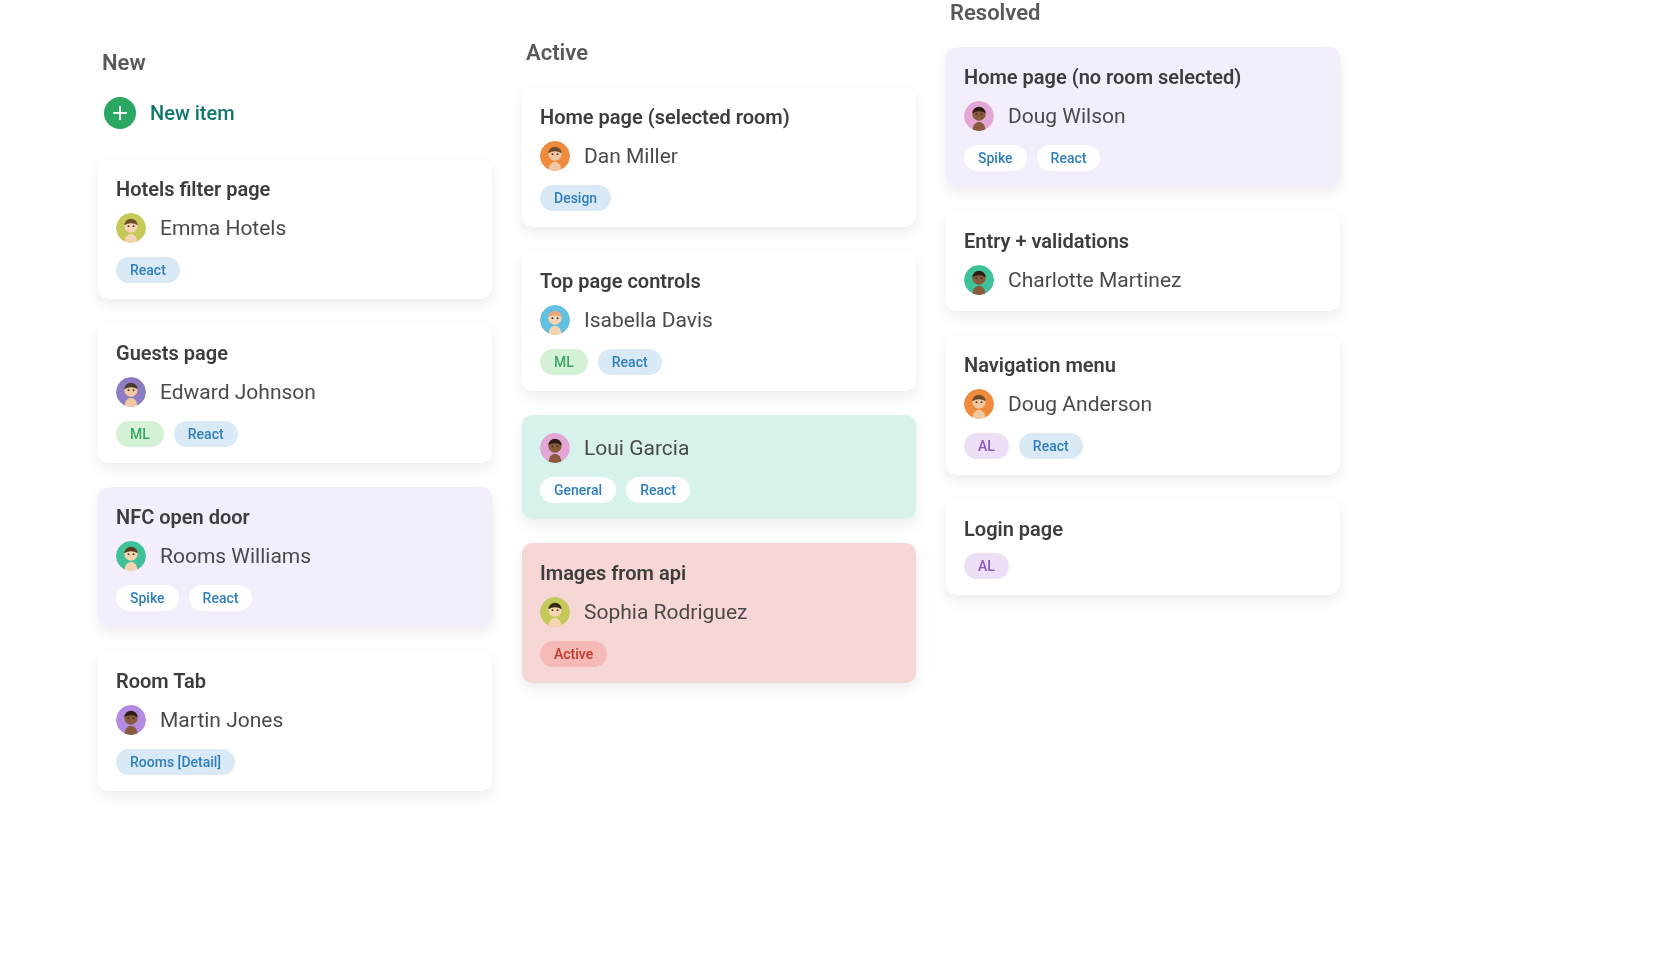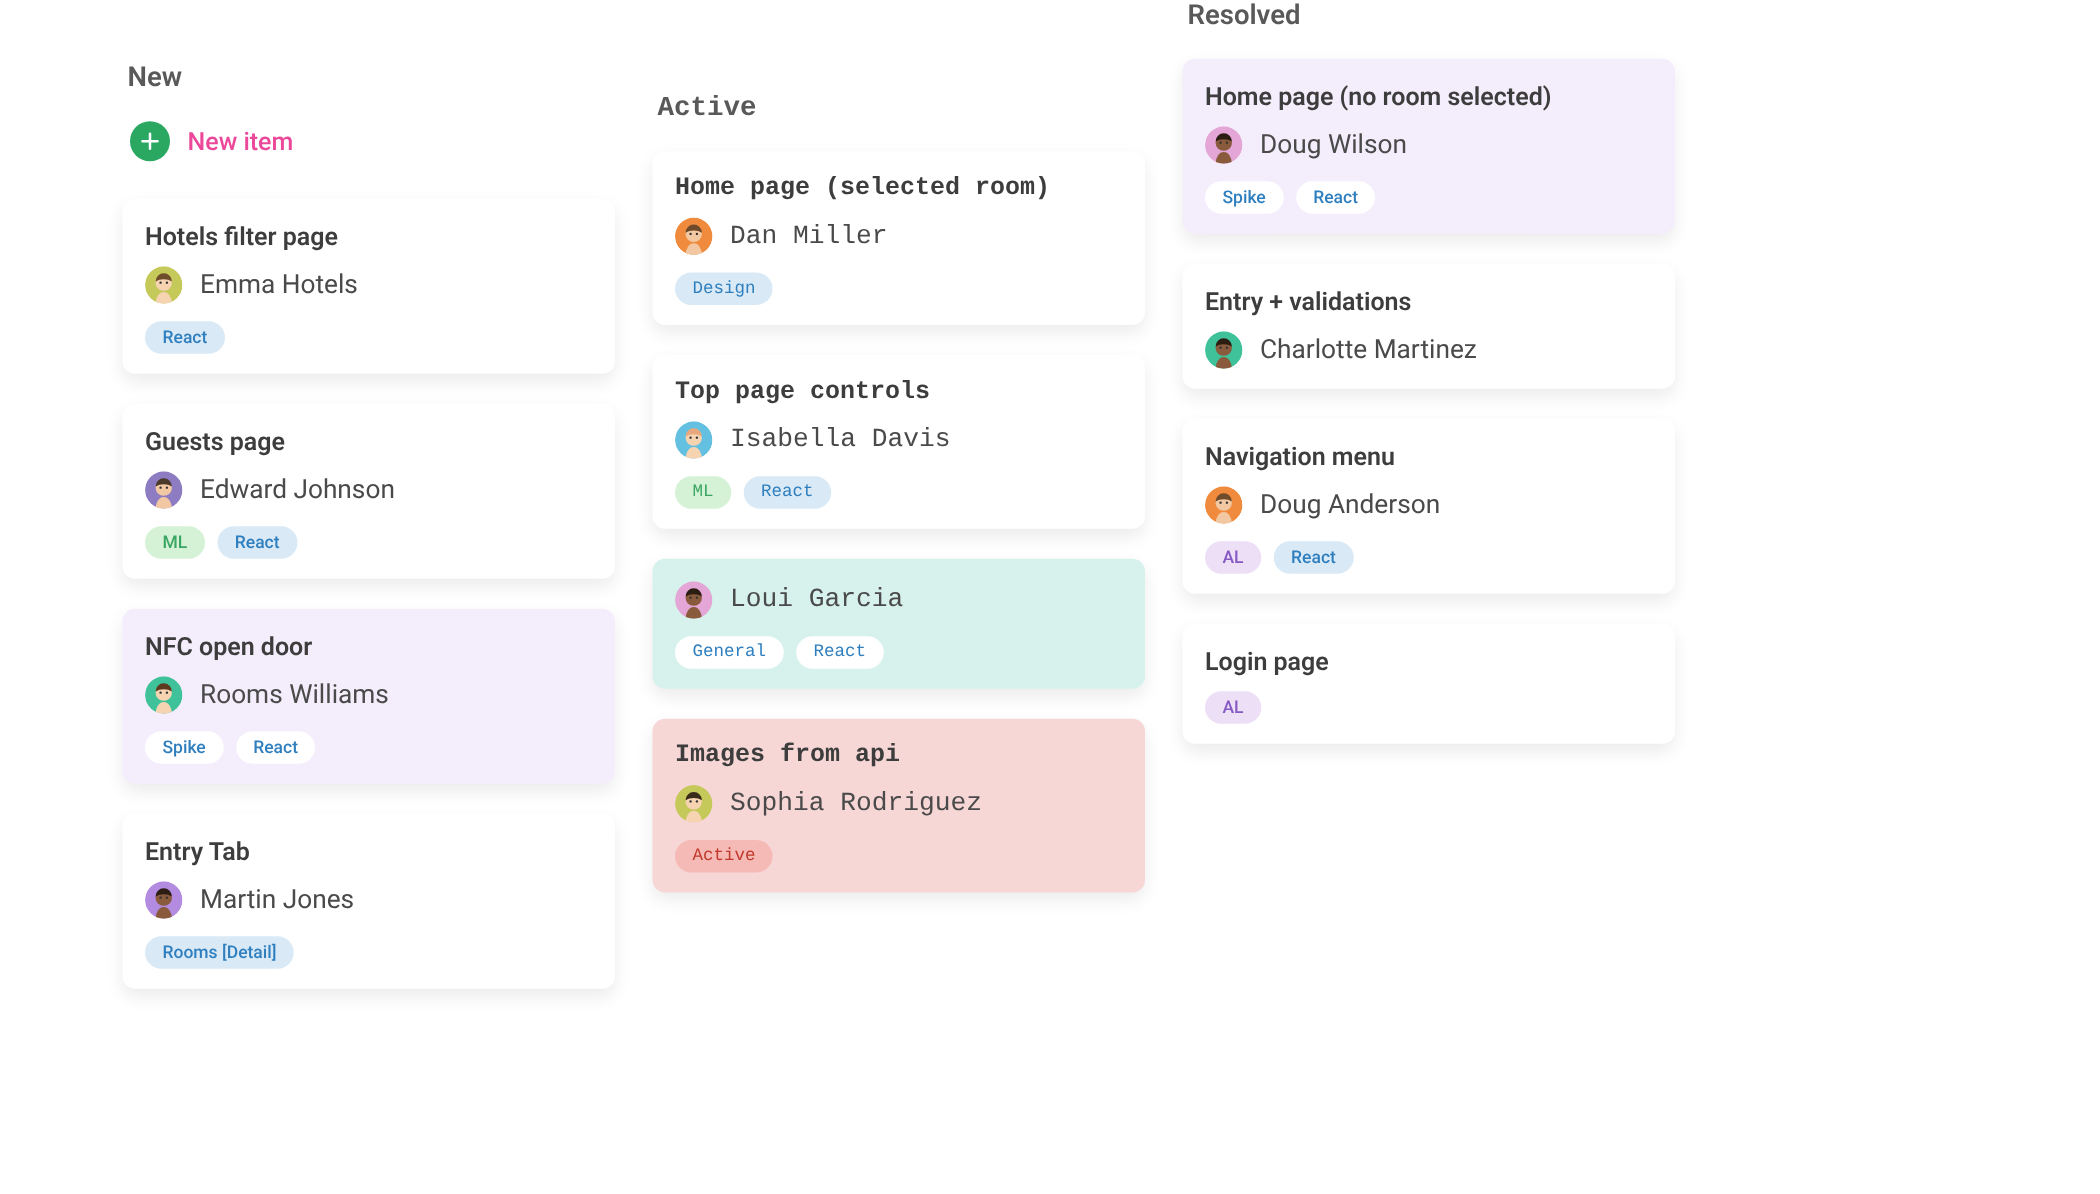--- a/index.html
+++ b/index.html
@@ -22,27 +22,27 @@
     --tag-red-txt:#c0392b;
   }
   *{box-sizing:border-box;}
   html,body{margin:0;padding:0;background:#fff;font-family:"Segoe UI",-apple-system,BlinkMacSystemFont,Roboto,Helvetica,Arial,sans-serif;color:var(--text);width:1680px;height:955px;overflow:hidden;}
   .board{display:flex;gap:30px;padding:0 98px 0 98px;align-items:flex-start;}
   .column{width:394px;}
   .col-title{font-size:22px;font-weight:600;color:var(--col-title);margin:0 0 22px 4px;}
 
   
   .col-new{padding-top:50px;}
-  .col-active{padding-top:74px;font-family:Liberation Mono, monospace;}
+  .col-active{padding-top:40px;}
   .col-resolved{padding-top:0;}
 
   .new-item{display:flex;align-items:center;gap:14px;margin:0 0 30px 6px;cursor:pointer;}
   .plus-circle{width:32px;height:32px;border-radius:50%;background:#2aa862;display:flex;align-items:center;justify-content:center;flex-shrink:0;}
   .plus-circle svg{width:16px;height:16px;}
-  .new-item-label{font-size:20px;color:#ec4899;font-weight:500;}
+  .new-item-label{font-size:20px;color:#0f766e;font-weight:500;}
 
   .card{background:var(--card-bg);border-radius:10px;padding:18px 18px 16px 18px;margin-bottom:24px;box-shadow:var(--shadow);cursor:pointer;}
   .card.tint-purple{background:var(--purple-bg);}
   .card.tint-teal{background:var(--teal-bg);}
   .card.tint-pink{background:var(--pink-bg);}
   .card-title{font-size:20px;font-weight:600;color:#3d3d3d;margin-bottom:12px;}
   .assignee{display:flex;align-items:center;gap:14px;margin-bottom:14px;}
   .assignee-name{font-size:21px;color:#4a4a4a;}
   .assignee.no-tags{margin-bottom:0;}
 
@@ -117,21 +117,21 @@
     <circle cx="18.7" cy="14" r="1" fill="#333"></circle>
   </svg>
           <span class="assignee-name">Rooms Williams</span>
         </div>
         <div class="tags">
           <span class="tag blue">Spike</span>
           <span class="tag blue">React</span>
         </div>
       </div>
       <div class="card">
-        <div class="card-title">Entry Tab</div>
+        <div class="card-title">Room Tab</div>
         <div class="assignee">
   <svg class="avatar" viewBox="0 0 32 32">
     <circle cx="16" cy="16" r="16" fill="#b38be0"></circle>
     <path d="M9 32 a7 10 0 0 1 14 0 Z" fill="#8a5a3c"></path>
     <circle cx="16" cy="14" r="7" fill="#8a5a3c"></circle>
     <path d="M9 13 a7 7 0 0 1 14 0 q-3 -2 -7 -2 t-7 2 Z" fill="#2b1d12"></path>
     <circle cx="13.3" cy="14" r="1" fill="#333"></circle>
     <circle cx="18.7" cy="14" r="1" fill="#333"></circle>
   </svg>
           <span class="assignee-name">Martin Jones</span>

